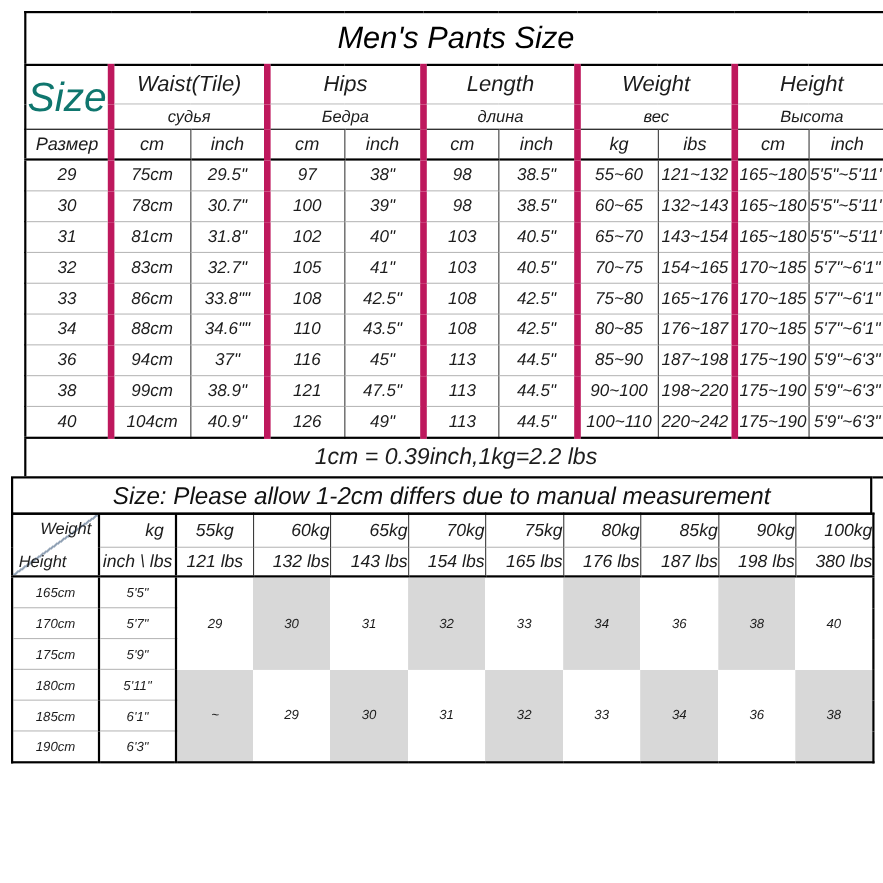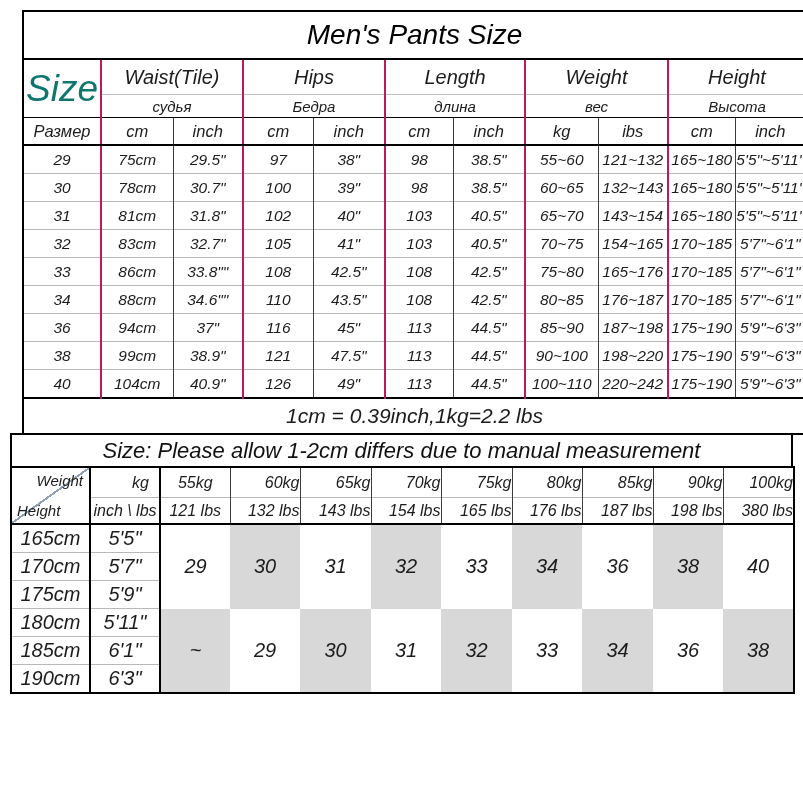--- a/index.html
+++ b/index.html
@@ -14,21 +14,21 @@
   
   .main{border:2px solid #000;margin-left:12px;}
   .main .title-row td{height:46px;font-size:28px;border-bottom:2px solid #000;color:#000;}
   .main .corner-size{font-size:37px;color:#0f766e;text-align:center;}
   .row-gen td{height:34px;font-size:20px;}
   .row-gru td{height:22px;font-size:15px;border-top:1px solid #c0c0c0;}
   .row-units td{height:26px;font-size:16.5px;border-top:1px solid #000;border-bottom:2px solid #000;}
   .drow td{height:27px;font-size:15.5px;}
   .drow + .drow td{border-top:1px solid #b9b9b9;}
   .note-row td{height:34px;font-size:21px;border-top:2px solid #000;}
-  .grp{border-left:2px solid #be185d;}
+  .grp{border-left:6px solid #be185d;}
   .thin{border-left:1px solid #3c3c3c;}
 
   
   .size-note{
     width:779px;margin-top:-2px;border:2px solid #000;height:31px;
     display:flex;align-items:center;justify-content:center;
     font-style:italic;font-size:22px;color:#111;background:#fff;
   }
 
   
@@ -36,21 +36,21 @@
   .matrix .hr1 td{height:29px;font-size:16px;}
   .matrix .hr2 td{height:25px;font-size:16px;border-top:1px solid #b9b9b9;border-bottom:2px solid #000;margin-left:24px;}
   .matrix .corner{border-bottom:2px solid #000;position:relative;
     background:linear-gradient(to bottom right,transparent calc(50% - 1px),#8fa0b4 calc(50% - 1px),#8fa0b4 calc(50% + 1px),transparent calc(50% + 1px));}
   .matrix .corner .w{position:absolute;top:4px;right:6px;font-size:15px;}
   .matrix .corner .h{position:absolute;bottom:4px;left:5px;font-size:15px;}
   .matrix .kg-cell{text-align:right;padding-right:10px;}
   .matrix .mcol2{border-left:2px solid #000;}
   .matrix .mdata{border-left:2px solid #000;}
   .matrix .hthin{border-left:1px solid #3c3c3c;text-align:right;}
-  .matrix .brow td{height:27px;font-size:20px;}
+  .matrix .brow td{height:27px;font-size:12px;}
   .matrix .brow + .brow .lbl{border-top:1px solid #b9b9b9;}
   .matrix .mcell{font-size:16px;}
   .matrix .shade{background:#d8d8d8;}
 
   
   .footer{margin:24px 50px 0 50px;color:#1a1a1a;}
   .footer p{
     margin:0 0 13px 0;font-size:17.5px;line-height:26px;letter-spacing:-0.5px;
     text-indent:40px;white-space:normal;font-style:normal;
   }

